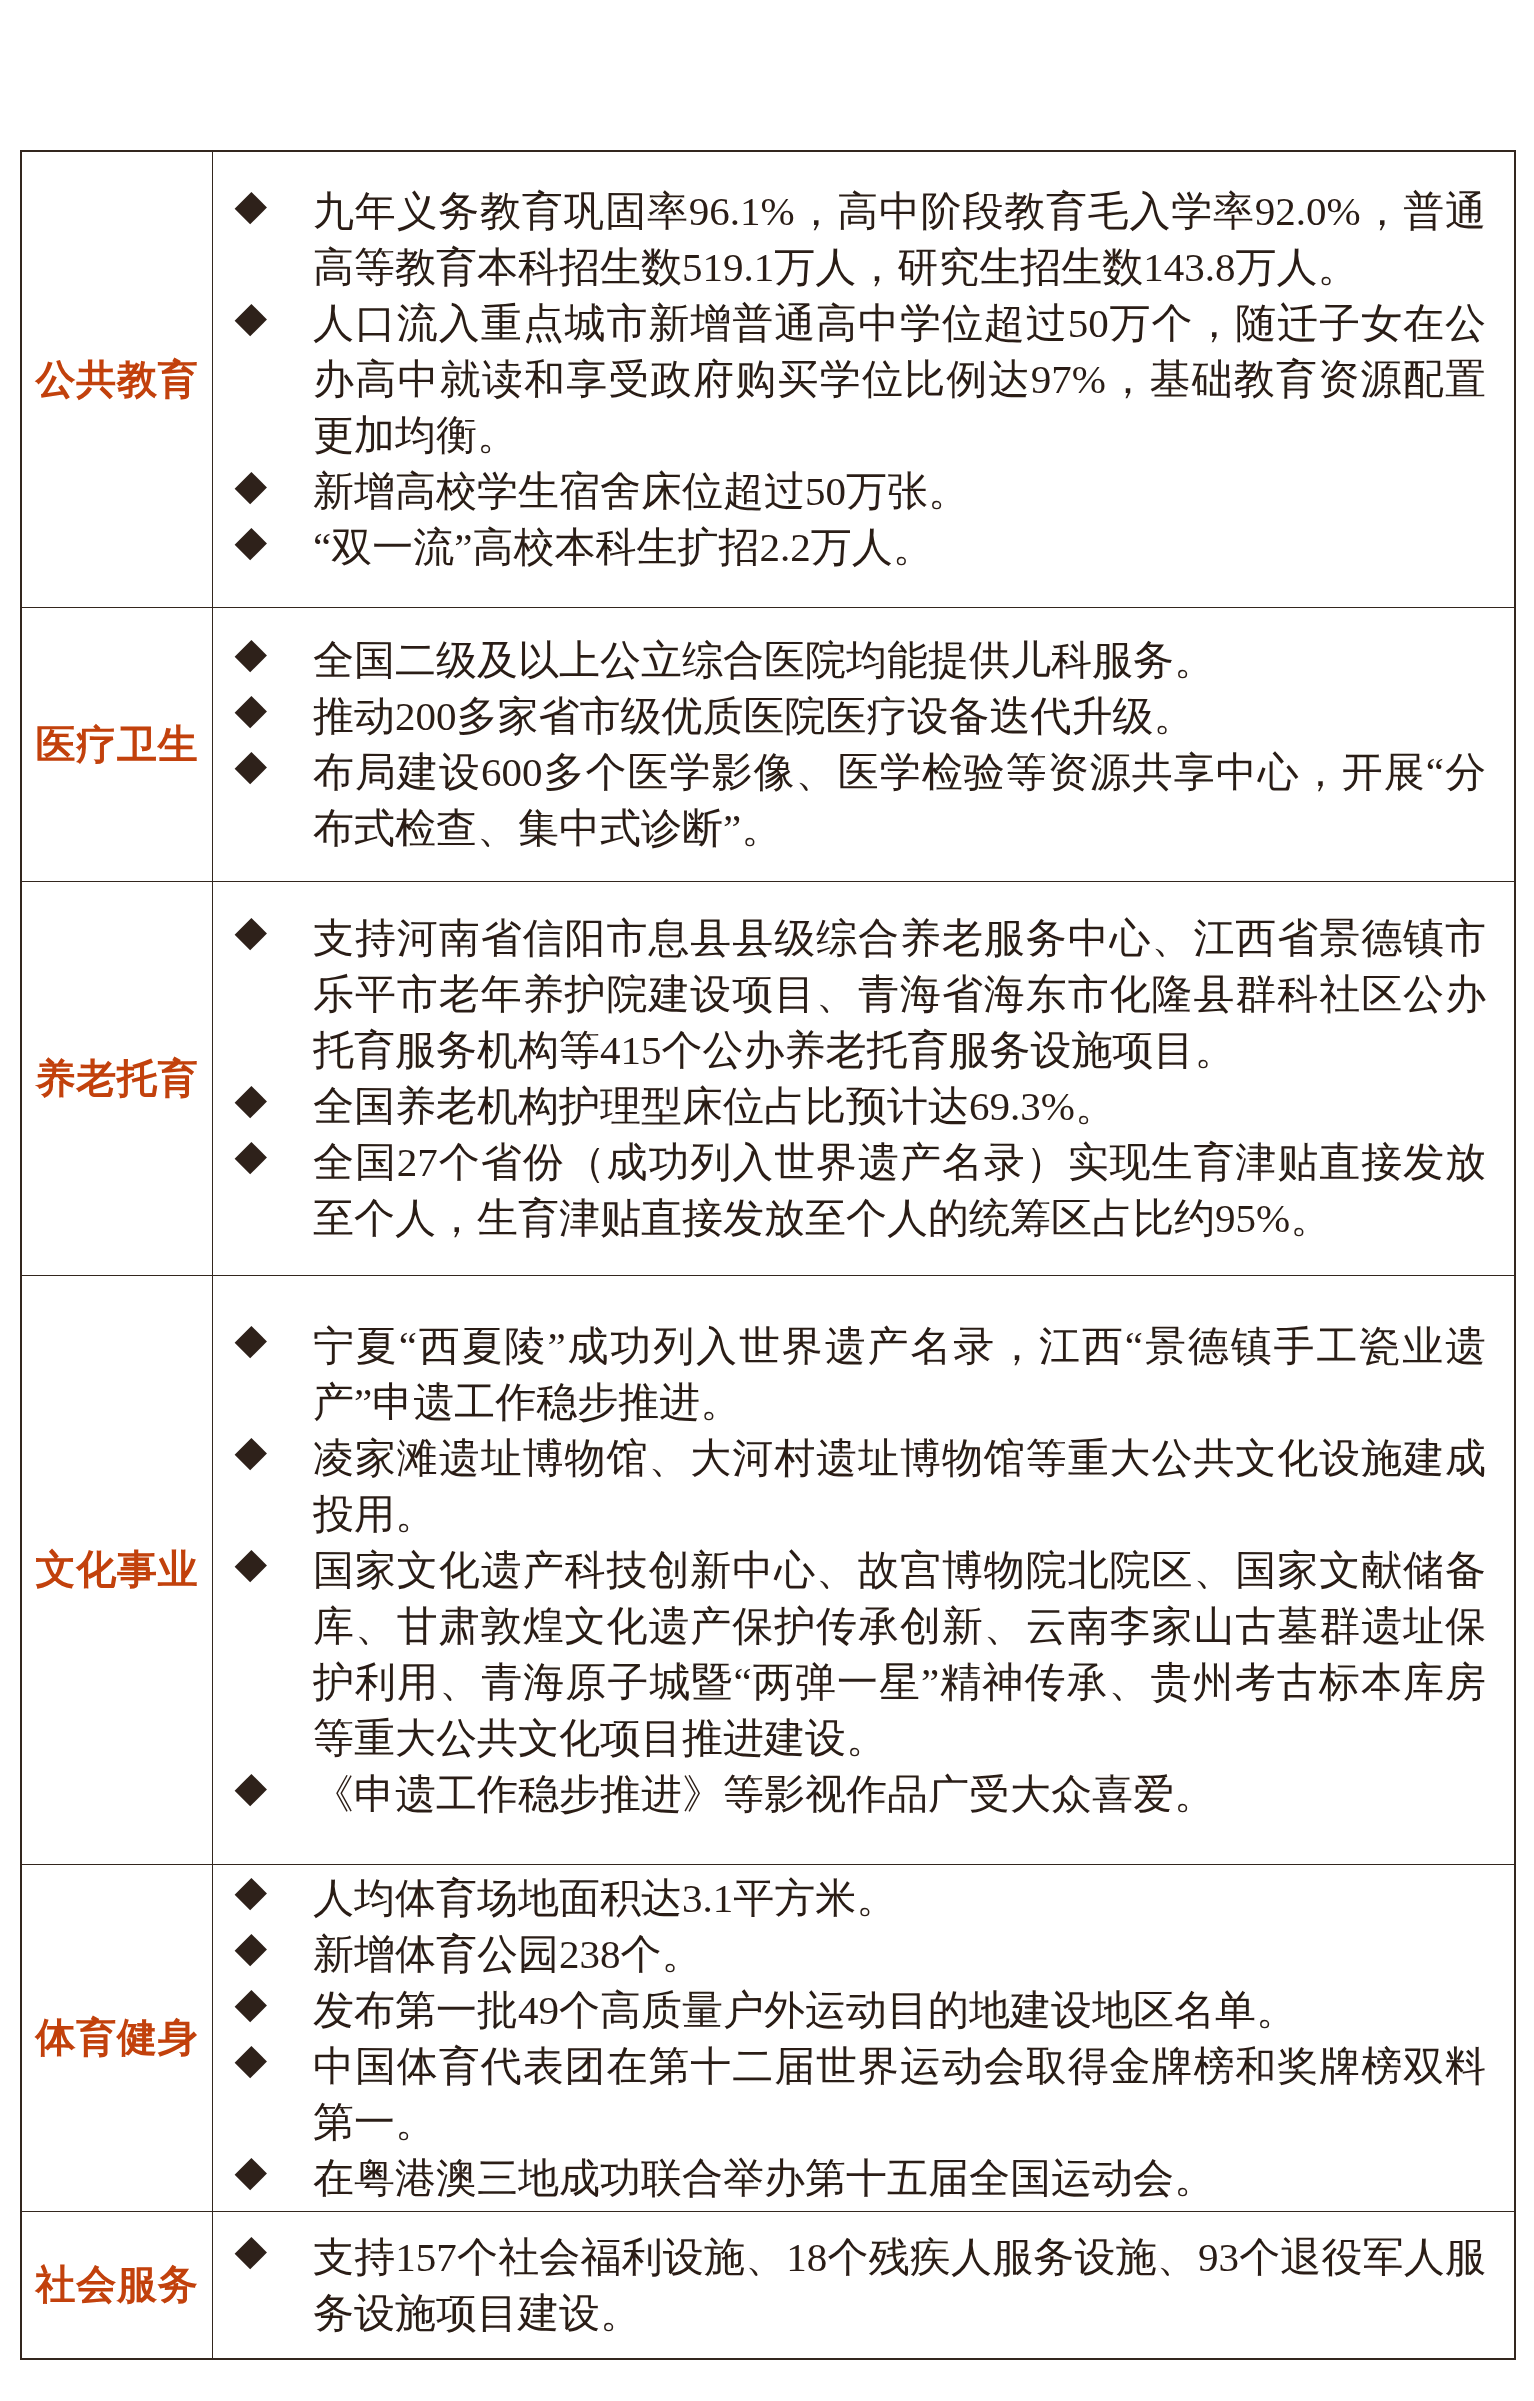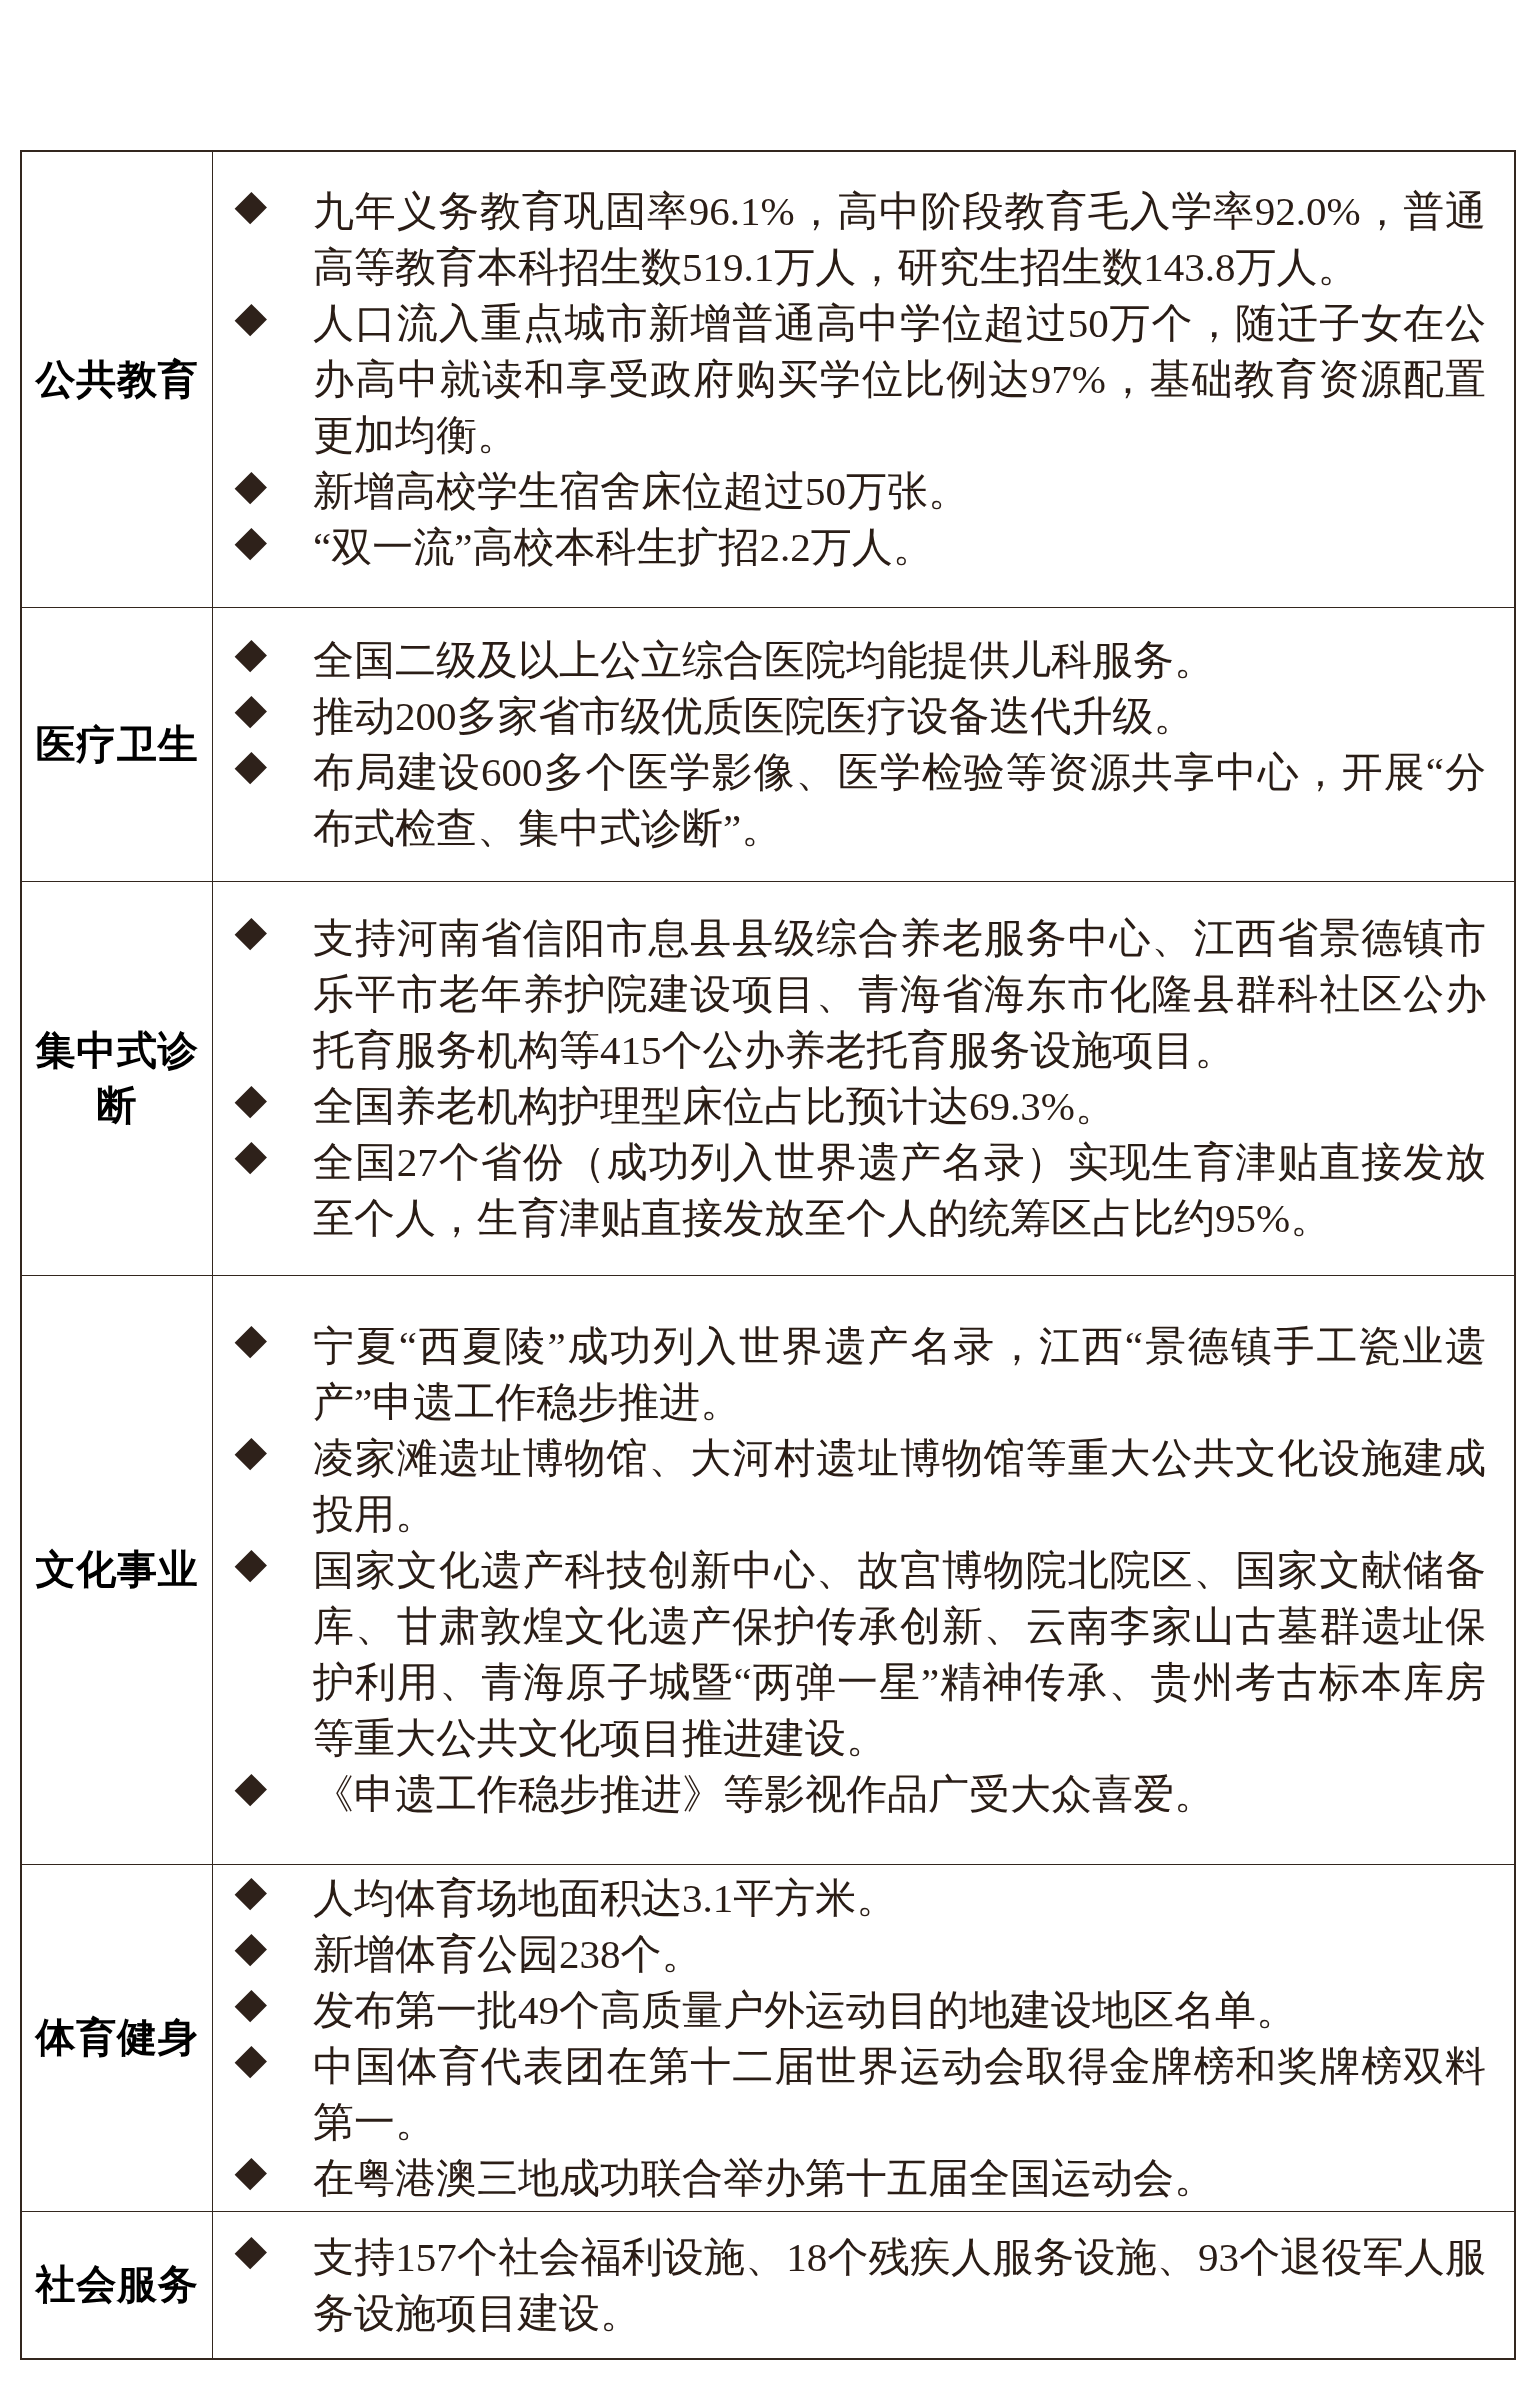--- a/index.html
+++ b/index.html
@@ -45,21 +45,21 @@
     border-width: 2.5px;
   }
   th.cat {
     width: 190px;
     vertical-align: middle;
     text-align: center;
     font-family: "Liberation Sans", sans-serif;
     font-weight: 700;
     font-size: 40px;
     letter-spacing: 0.8px;
-    color: #000000;
+    color: #c2410c;
     padding: 0;
   }
   td.content {
     vertical-align: middle;
     padding: 5px 28px 5px 12px;
   }
   tr.r1 { height: 456px; }
   tr.r2 { height: 274px; }
   tr.r3 { height: 394px; }
   tr.r4 { height: 589px; }
@@ -127,21 +127,21 @@
             <span>推动200多家省市级优质医院医疗设备迭代升级。</span>
           </div>
           <div class="item">
             <span class="diamond"></span>
             <span>布局建设600多个医学影像、医学检验等资源共享中心，开展“分布式检查、集中式诊断”。</span>
           </div>
         </td>
       </tr>
 
       <tr class="r3">
-        <th class="cat">集中式诊断</th>
+        <th class="cat">养老托育</th>
         <td class="content">
           <div class="item">
             <span class="diamond"></span>
             <span>支持河南省信阳市息县县级综合养老服务中心、江西省景德镇市乐平市老年养护院建设项目、青海省海东市化隆县群科社区公办托育服务机构等415个公办养老托育服务设施项目。</span>
           </div>
           <div class="item">
             <span class="diamond"></span>
             <span>全国养老机构护理型床位占比预计达69.3%。</span>
           </div>
           <div class="item">

